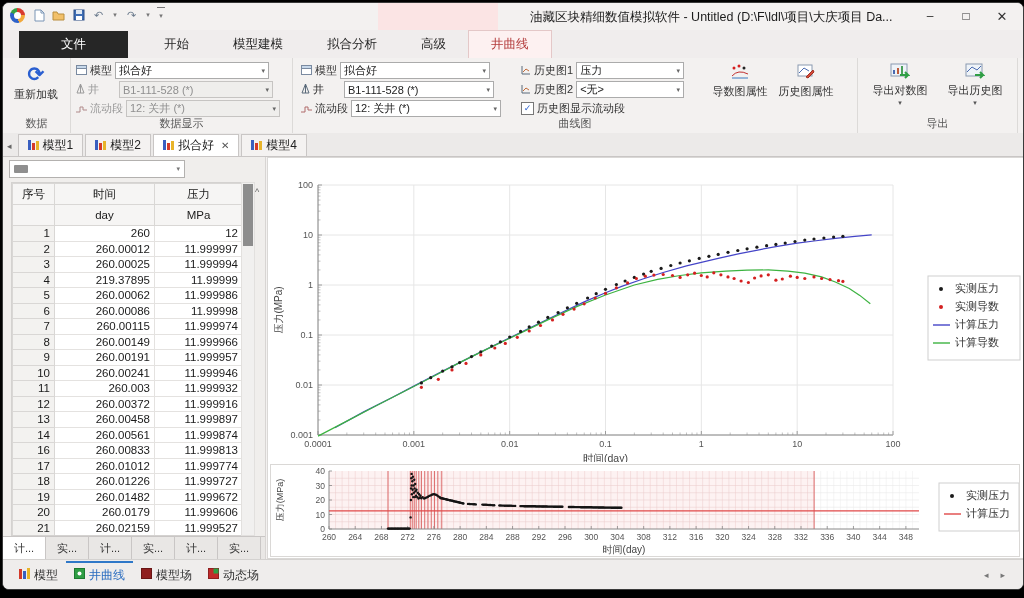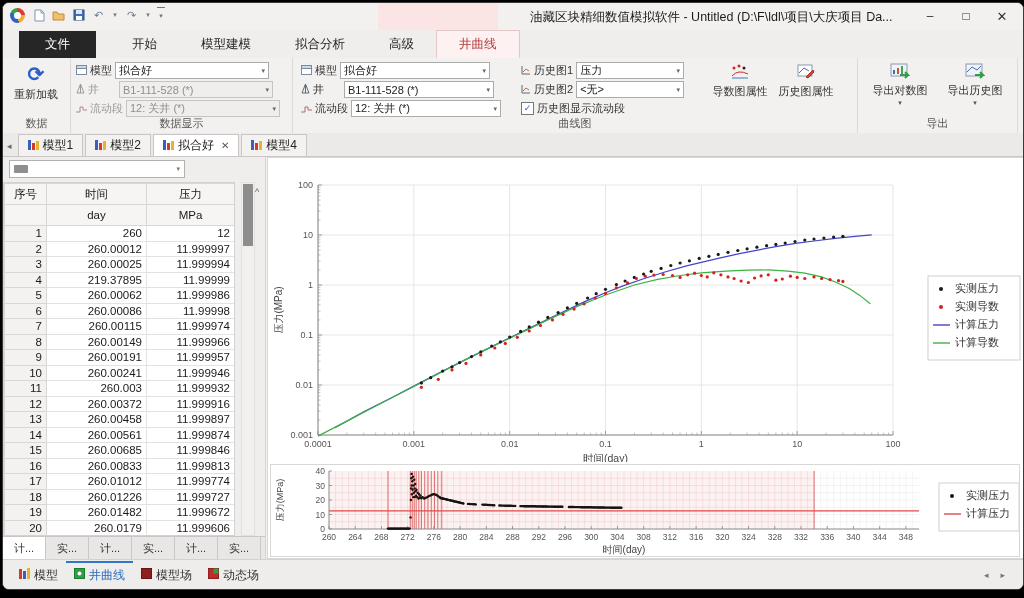--- a/index.html
+++ b/index.html
@@ -15,21 +15,21 @@
   .qat .qi{display:inline-flex;align-items:center;justify-content:center;width:15px;height:15px;font-size:11px;color:#6b7b8d;}
   .qat .qi svg{display:block}
   .qat .sm{width:8px;font-size:7px;color:#777;}
   #tab-highlight{position:absolute;left:375px;top:0;width:120px;height:27px;background:#fbe4e4;}
   #wtitle{position:absolute;left:527px;top:6px;font-size:12.5px;color:#1c1c1c;white-space:nowrap;}
   .winctl{position:absolute;top:0;height:27px;width:34px;text-align:center;line-height:27px;font-size:12px;color:#333;}
   #btn-min{right:76px;} #btn-max{right:40px;} #btn-close{right:4px;font-size:13px;}
   
   #tabrow{position:absolute;left:0;top:27px;width:100%;height:28px;background:#f0eded;display:flex;align-items:flex-end;}
   .rtab{height:27px;line-height:27px;padding:0 22px;font-size:12.5px;color:#262626;white-space:nowrap;}
-  .rtab.file{background:#262626;color:#fff;margin-left:16px;margin-right:14px;padding:0 26px;}
+  .rtab.file{background:#262626;color:#fff;margin-left:16px;margin-right:14px;padding:0 42px;}
   .rtab.active{background:#fdf1f1;color:#b33c3c;border:1px solid #e4c8c8;border-bottom:none;}
   
   #ribbon{position:absolute;left:0;top:55px;width:100%;height:75px;background:#f3f1f0;
     border-bottom:1px solid #d8d5d3;display:flex;}
   .rgroup{position:relative;height:100%;border-right:1px solid #dcdad8;box-sizing:border-box;padding-top:3px;}
   .rcaption{position:absolute;left:0;bottom:2px;width:100%;text-align:center;font-size:11px;color:#555;}
   .rrow{display:flex;align-items:center;height:19px;gap:3px;font-size:11px;color:#333;}
   .rrow.dis{color:#9a9a9a;}
   .rlabel{white-space:nowrap;}
   .sel{display:flex;align-items:center;height:15px;background:#fff;border:1px solid #ababab;
@@ -49,21 +49,21 @@
   .dtab{display:flex;align-items:center;gap:4px;height:21px;padding:0 9px;font-size:12px;color:#222;
     background:#f4f2f1;border:1px solid #c9c6c5;border-bottom:none;margin-right:2px;white-space:nowrap;}
   .dtab.active{background:#fff;}
   .dtab .x{color:#555;font-size:10px;margin-left:3px;}
   
   #leftpanel{position:absolute;left:0;top:154px;width:263px;height:402px;background:#f0eeec;border-right:1px solid #d8d5d3;box-sizing:border-box;}
   #combo{position:absolute;left:6px;top:3px;width:176px;height:18px;background:#fff;border:1px solid #b3b1af;
     display:flex;align-items:center;padding:0 4px;box-sizing:border-box;}
   #combo .sw{width:14px;height:8px;background:#8f8f8f;border-radius:1px;}
   #combo .arr{margin-left:auto;font-size:7px;color:#777;}
-  #tablewrap{position:absolute;left:0;top:25px;width:232px;height:354px;overflow:hidden;background:#fff;border:1px solid #d4d2d0;box-sizing:border-box;}
+  #tablewrap{position:absolute;left:8px;top:25px;width:232px;height:354px;overflow:hidden;background:#fff;border:1px solid #d4d2d0;box-sizing:border-box;}
   table.ptable{border-collapse:collapse;table-layout:fixed;width:230px;font-size:11.5px;color:#1a1a1a;}
   .ptable th{font-weight:normal;background:#f6f5f4;border:1px solid #d9d7d5;height:18px;text-align:center;}
   .ptable td{border:1px solid #e4e2e0;height:14.5px;padding:0 4px 0 0;text-align:right;white-space:nowrap;overflow:hidden;}
   .ptable td.idx{background:#f3f2f0;border-color:#d9d7d5;}
   .ptable col.c0{width:42px}.ptable col.c1{width:100px}.ptable col.c2{width:88px}
   #vscroll{position:absolute;left:238px;top:25px;width:14px;height:354px;background:#f1f0ef;border:1px solid #e2e0de;box-sizing:border-box;}
   #vthumb{position:absolute;left:1px;top:1px;width:10px;height:62px;background:#8d8d8d;}
   #collapse-up{position:absolute;left:252px;top:30px;font-size:9px;color:#666;}
   #paneltabs{position:absolute;left:0;bottom:0;width:100%;height:22px;display:flex;border-top:1px solid #c9c6c5;background:#e9e7e5;}
   .ptab{width:42px;border-right:1px solid #c9c6c5;font-size:11px;color:#333;display:flex;align-items:center;justify-content:center;background:#e9e7e5;}
@@ -410,25 +410,20 @@
             </tr>
             <tr>
               <td class="idx">13</td>
               <td>260.00458</td>
               <td>11.999897</td>
             </tr>
             <tr>
               <td class="idx">14</td>
               <td>260.00561</td>
               <td>11.999874</td>
-            </tr>
-            <tr>
-              <td class="idx">15</td>
-              <td>260.00685</td>
-              <td>11.999846</td>
             </tr>
             <tr>
               <td class="idx">16</td>
               <td>260.00833</td>
               <td>11.999813</td>
             </tr>
             <tr>
               <td class="idx">17</td>
               <td>260.01012</td>
               <td>11.999774</td>

